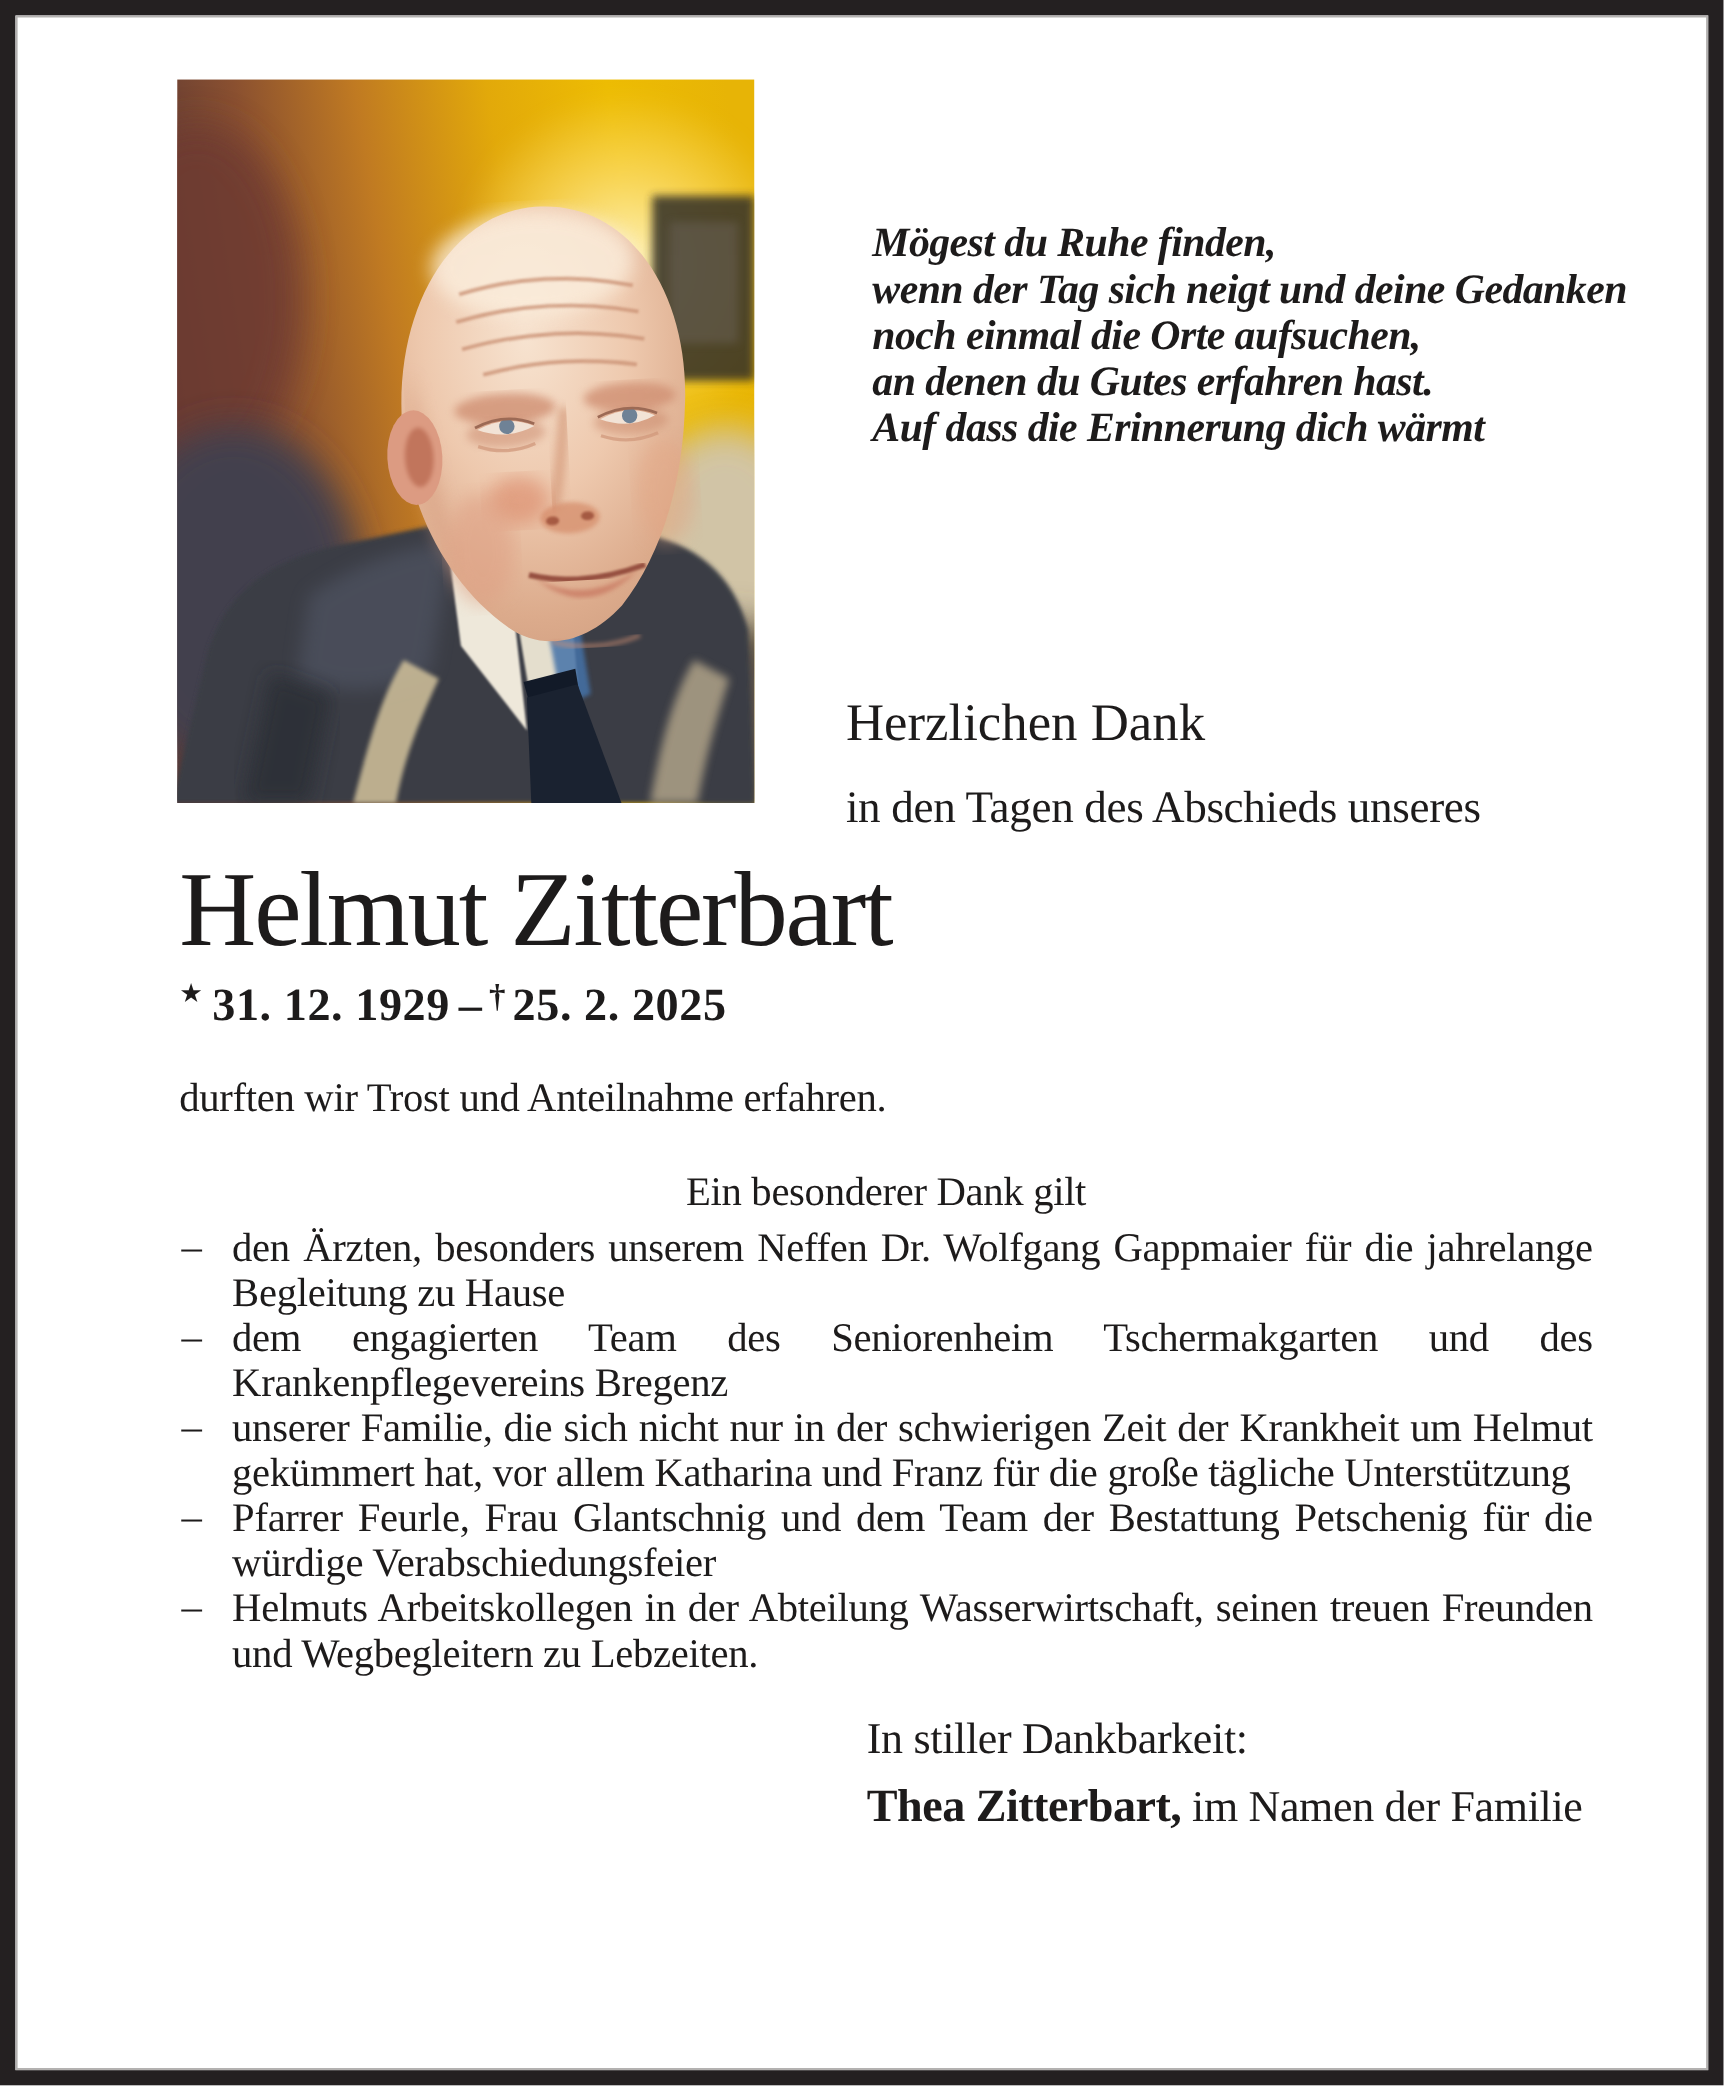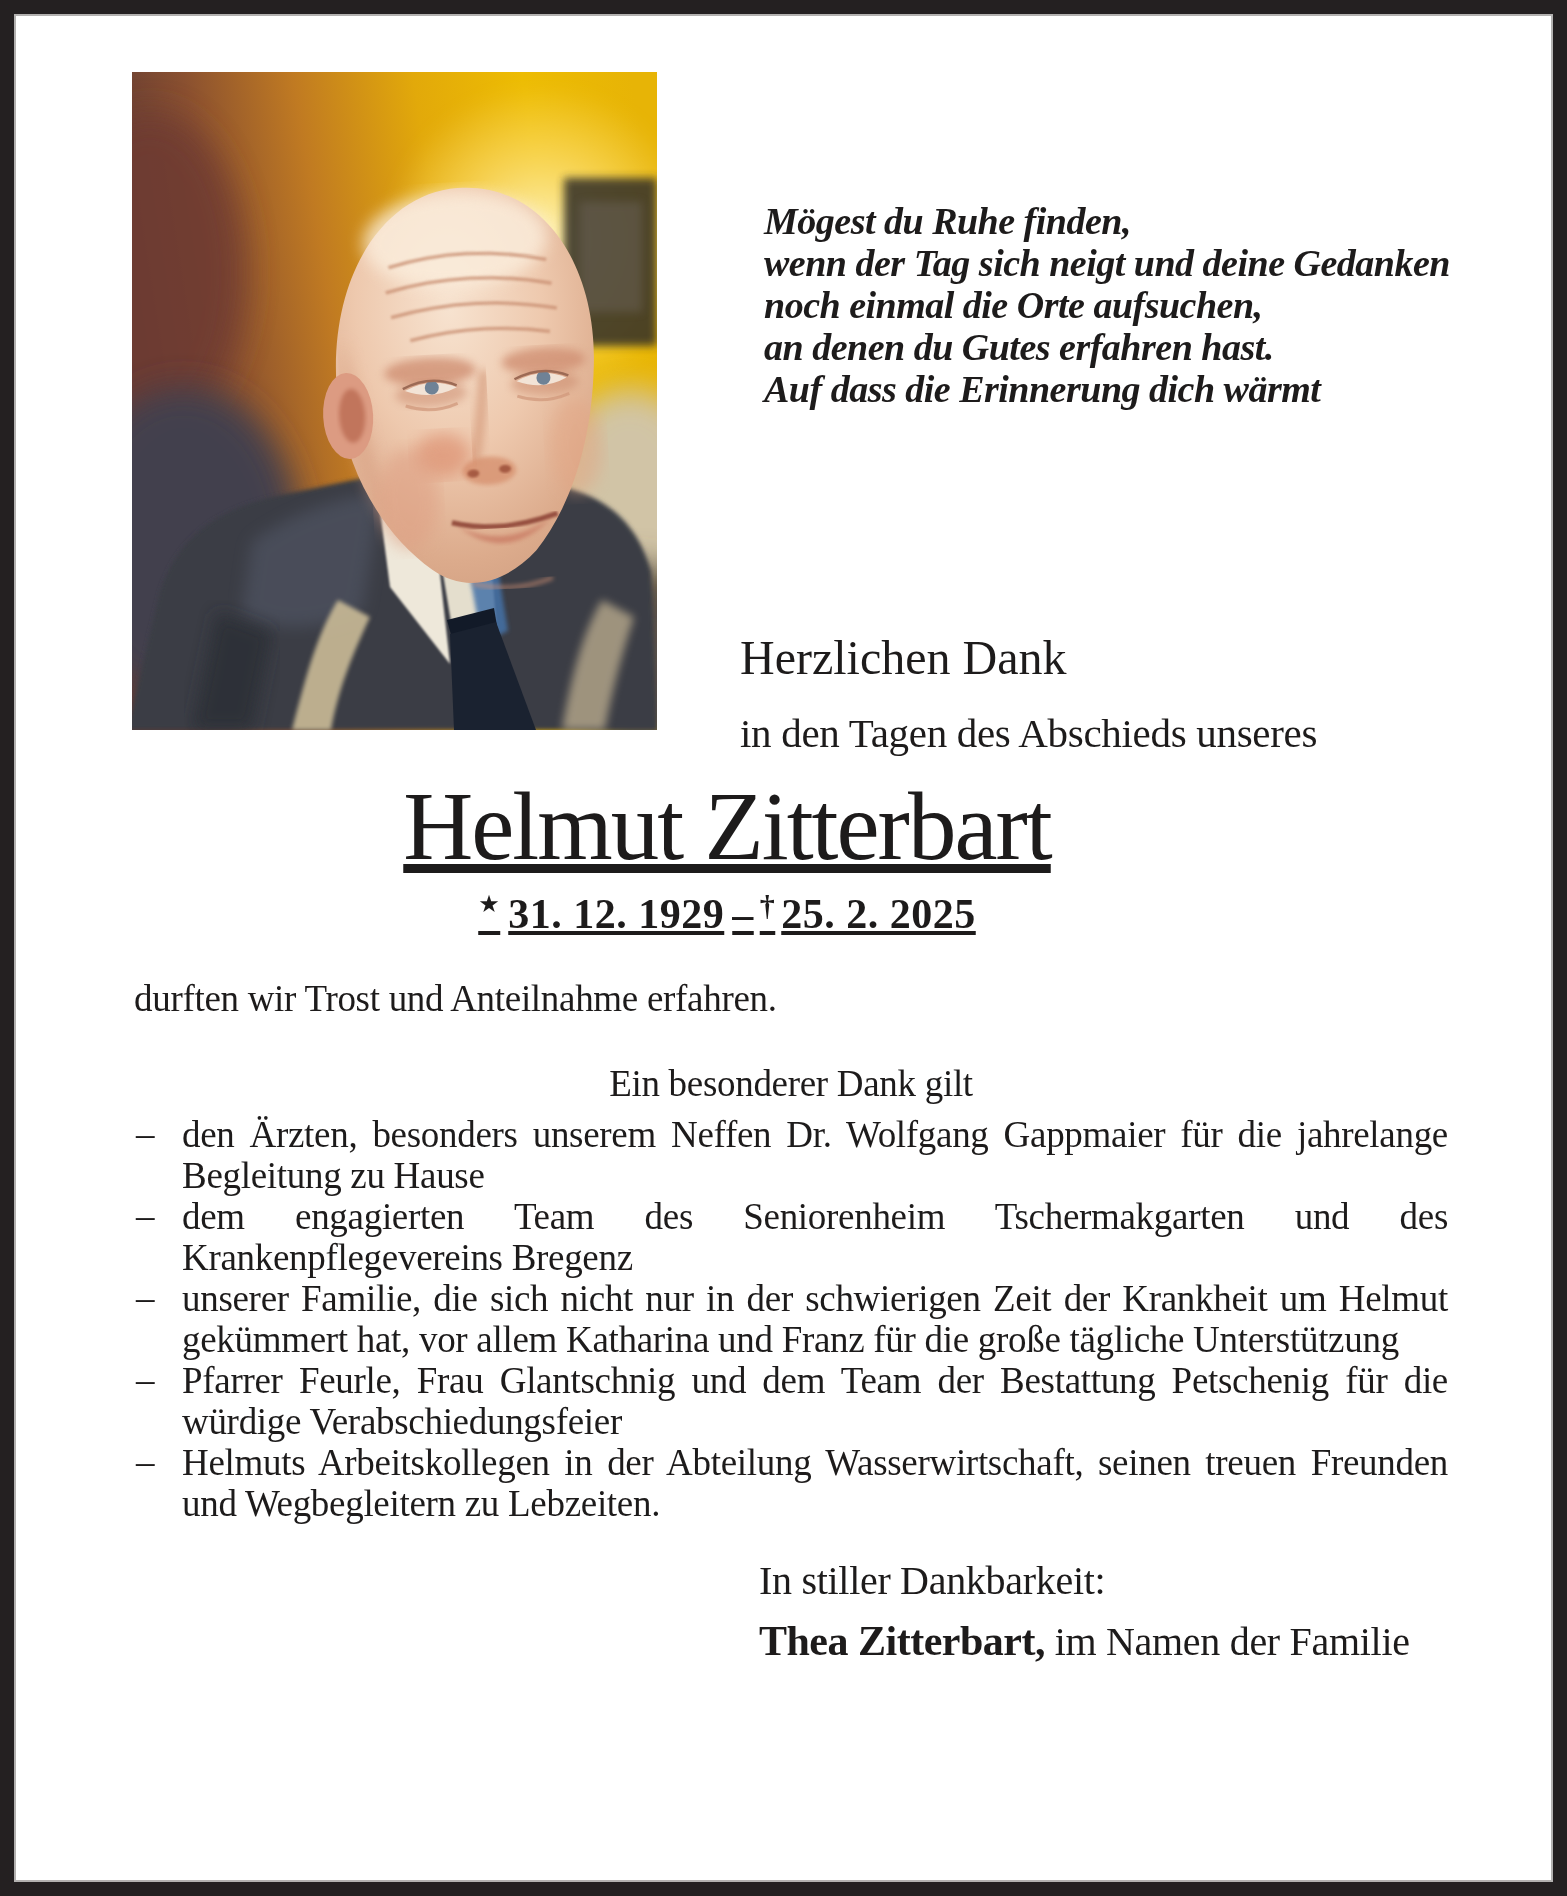--- a/index.html
+++ b/index.html
@@ -20,20 +20,21 @@
     position: absolute;
     inset: 0;
     box-shadow: inset 0 0 0 2px #b3b1b0;
     pointer-events: none;
   }
 
   .inner {
     position: absolute;
     inset: 0;
     padding: 58px 105px 0 120px;
+    margin-left: 29px;
   }
 
   
   .top { position: relative; height: 658px; }
 
   .photo {
     position: absolute;
     left: -2px; top: 0;
     width: 525px; height: 658px;
     overflow: hidden;
@@ -49,21 +50,21 @@
     line-height: 42px;
     letter-spacing: -0.5px;
     white-space: nowrap;
   }
 
   .thanks { position: absolute; left: 606px; top: 560px; }
   .thanks-title { font-size: 48px; line-height: 1.1; }
   .thanks-sub   { font-size: 41px; margin-top: 24px; letter-spacing: -0.3px; }
 
   
-  .head-block { width: 1186px; text-align: center; margin-top: 48px; text-decoration: underline; }
+  .head-block { width: 1186px; margin-top: 48px; }
   .name {
     margin: 0;
     font-size: 97px;
     font-weight: 400;
     line-height: 1.02;
     letter-spacing: -2px;
   }
   .dates {
     margin-top: 12px;
     font-size: 42px;

